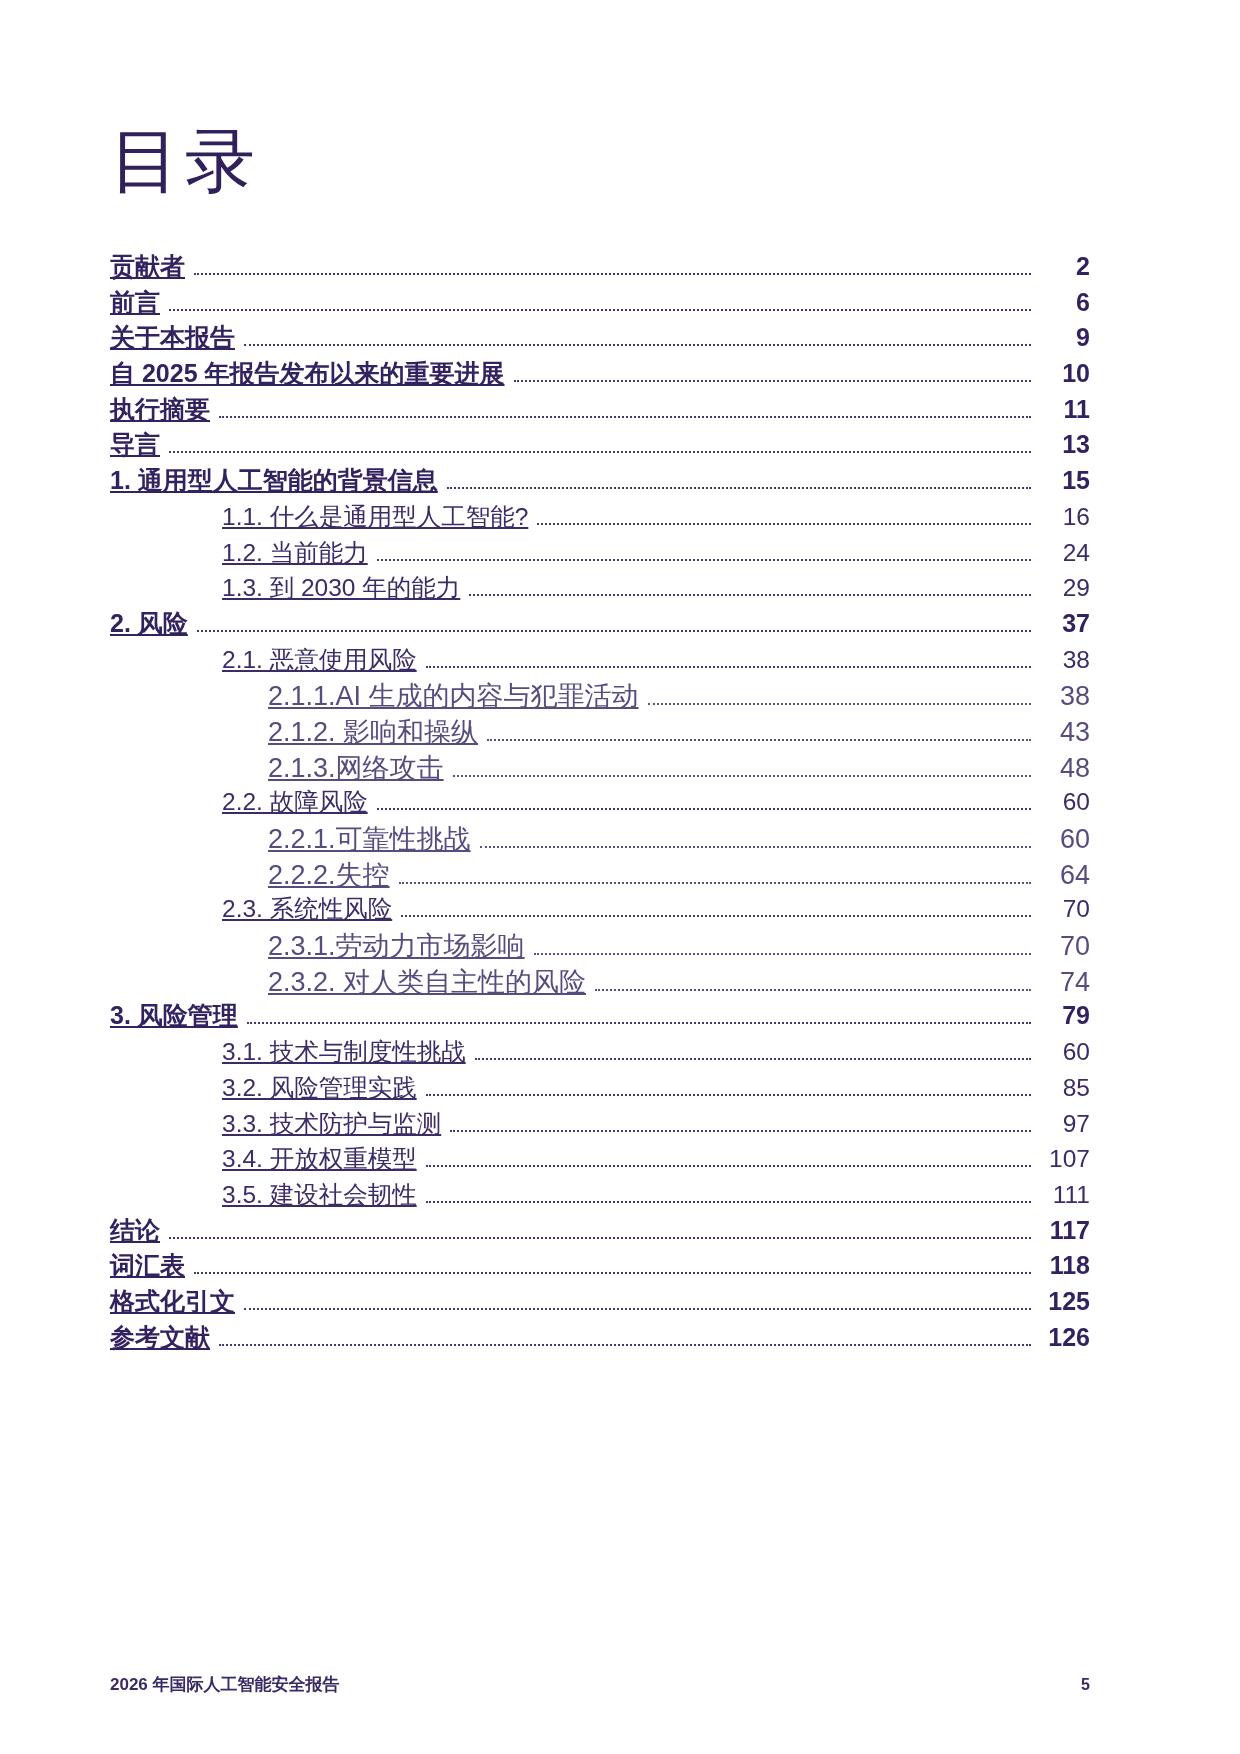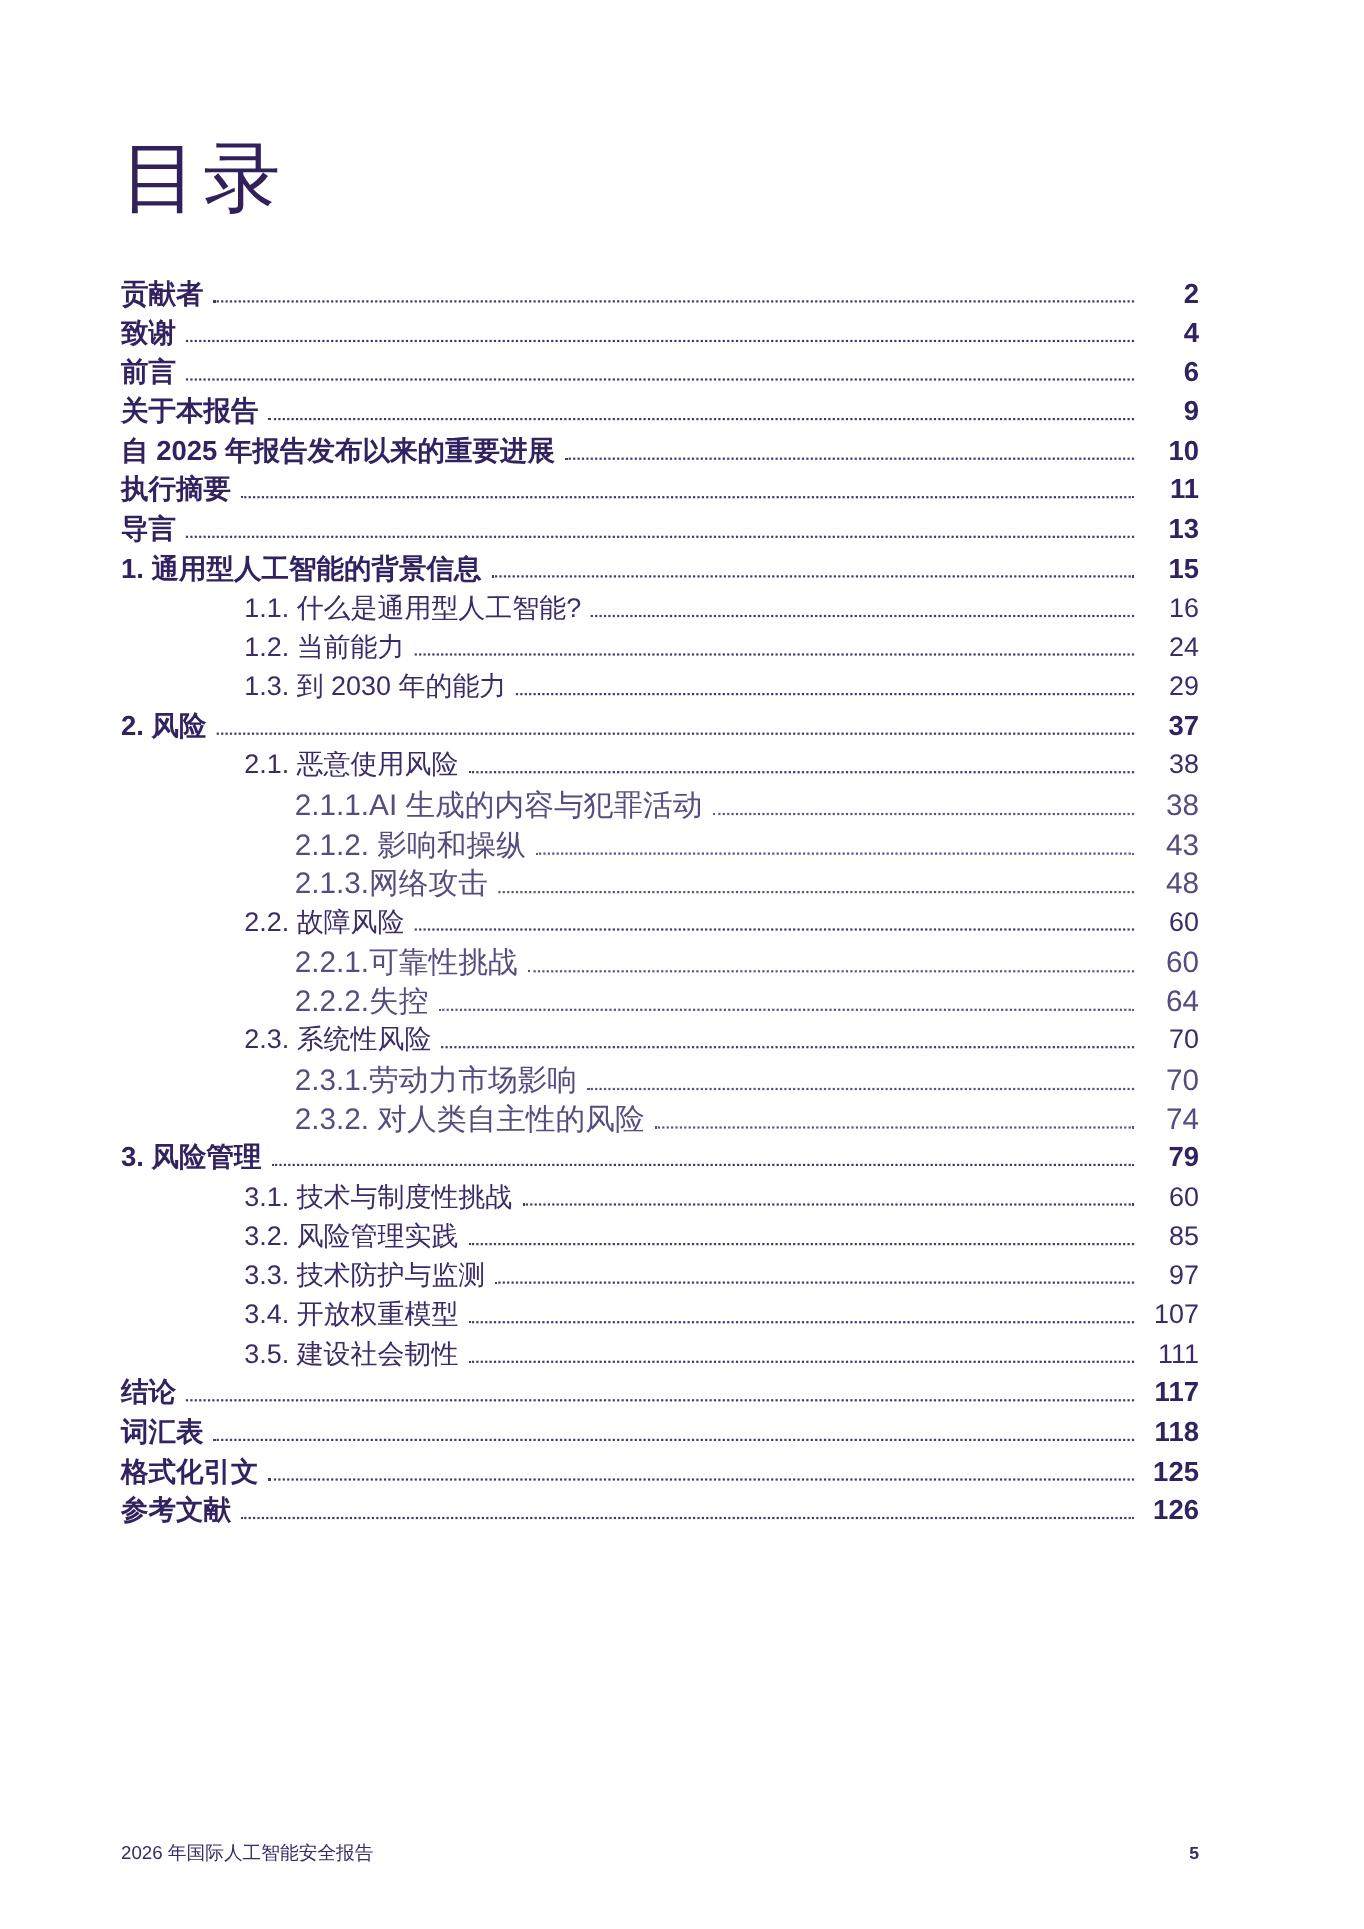--- a/index.html
+++ b/index.html
@@ -55,20 +55,21 @@
     padding-left: 112px;
   }
   .toc-row.lvl3 {
     font-size: 27px;
     font-weight: 400;
     color: #584b7e;
     padding-left: 158px;
   }
   .toc-label {
     white-space: nowrap;
+    text-decoration: underline;
   }
   .toc-leader {
     flex: 1;
     min-width: 24px;
     margin: 0 9px;
     border-bottom: 2.6px dotted #46356f;
   }
   .lvl3 .toc-leader {
     border-bottom-color: #5d5184;
   }
@@ -82,46 +83,41 @@
     left: 110px;
     right: 150px;
     bottom: 58px;
     display: flex;
     justify-content: space-between;
     align-items: baseline;
     color: #3a2a63;
   }
   .footer-title {
     font-size: 17px;
-    font-weight: 400;
+    font-weight: 700;
   }
   .footer-page {
     font-size: 16px;
     font-weight: 700;
   }
 </style>
 </head>
 <body>
 
 <div class="page">
   <div class="content">
     <h1 class="doc-title">目录</h1>
 
     <div class="toc">
         <div class="toc-row lvl1">
     <span class="toc-label">贡献者</span>
     <span class="toc-leader"></span>
     <span class="toc-page">2</span>
   </div>
         <div class="toc-row lvl1">
-    <span class="toc-label">致谢</span>
-    <span class="toc-leader"></span>
-    <span class="toc-page">4</span>
-  </div>
-        <div class="toc-row lvl1">
     <span class="toc-label">前言</span>
     <span class="toc-leader"></span>
     <span class="toc-page">6</span>
   </div>
         <div class="toc-row lvl1">
     <span class="toc-label">关于本报告</span>
     <span class="toc-leader"></span>
     <span class="toc-page">9</span>
   </div>
         <div class="toc-row lvl1">

